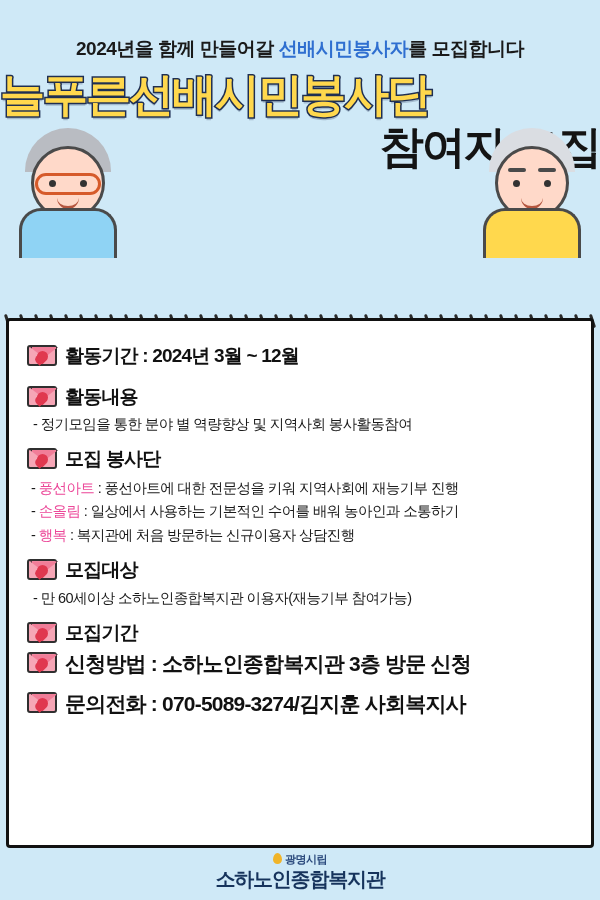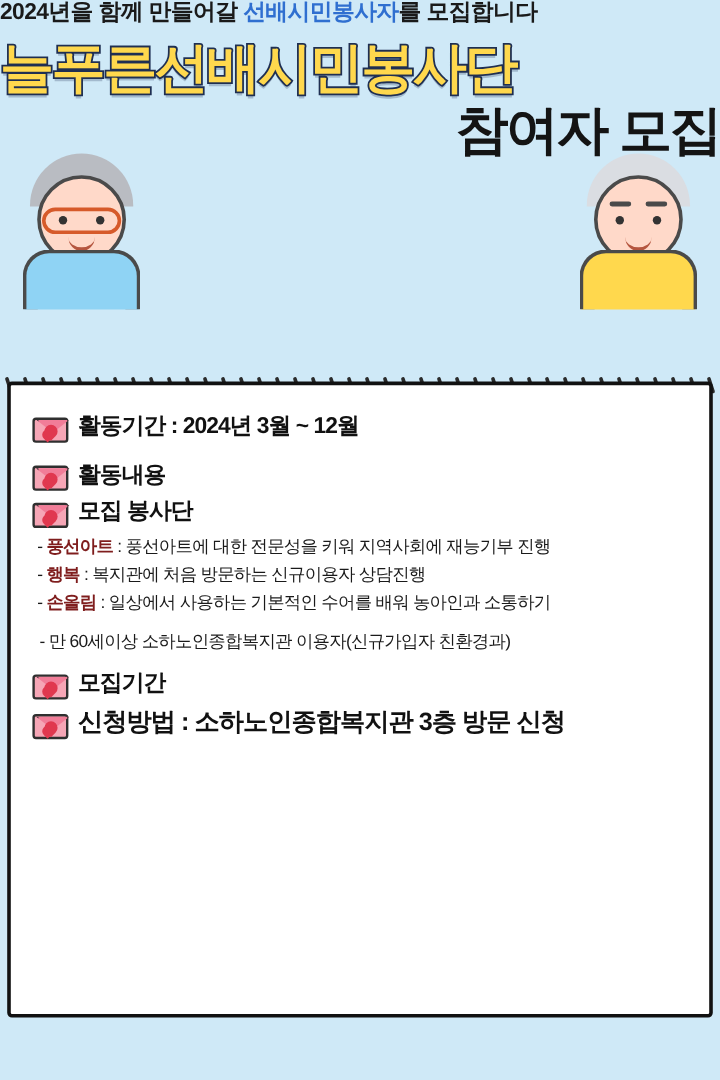--- a/index.html
+++ b/index.html
@@ -22,21 +22,22 @@
   }
 
   
   .top {
     position: relative;
     height: 310px;
     background: #cfe9f7;
     overflow: hidden;
   }
   .top-line {
-    text-align: left;
+    text-align: center;
+    padding-top: 38px;
     font-size: 19px;
     font-weight: bold;
     color: #1a1a1a;
     letter-spacing: -0.5px;
     line-height: 1.2;
   }
   .top-line .accent {
     color: #2f6fd0;
   }
   .bigtitle {
@@ -184,21 +185,21 @@
     bottom: 52px;
     background: #ffffff;
     border: 3px solid #111111;
     border-radius: 4px;
     box-sizing: border-box;
     padding: 22px 18px 10px 18px;
     overflow: hidden;
   }
   .row {
     display: flex;
-    align-items: flex-end;
+    align-items: flex-start;
     gap: 8px;
     margin-bottom: 5px;
   }
   .mail-icon {
     flex: 0 0 auto;
     width: 30px;
     height: 21px;
     margin-top: 2px;
     background: #f6a6b6;
     border: 2px solid #2f2f2f;
@@ -244,22 +245,22 @@
   .bullets {
     margin: 2px 0 10px 4px;
   }
   .bullet {
     font-size: 14.5px;
     letter-spacing: -0.6px;
     line-height: 1.62;
     color: #1a1a1a;
   }
   .bullet .name {
-    color: #7f1d1d;
-    font-weight: bold;
+    color: #ec4899;
+    font-weight: normal;
   }
   .big-row .head {
     font-size: 21px;
   }
   .gap-sm { height: 6px; }
   .gap-md { height: 10px; }
 
   
   .footer {
     position: absolute;
@@ -375,47 +376,62 @@
     <div class="row">
       <div class="mail-icon"></div>
       <div class="head">활동기간 : 2024년 3월 ~ 12월</div>
     </div>
     <div class="gap-md"></div>
 
     <div class="row">
       <div class="mail-icon"></div>
       <div class="head">활동내용</div>
     </div>
+    <div class="sub">- 정기모임을 통한 분야 별 역량향상 및 지역사회 봉사활동참여</div>
 
     <div class="row">
       <div class="mail-icon"></div>
       <div class="head">모집 봉사단</div>
     </div>
     <div class="bullets">
       <div class="bullet">
         - <span class="name">풍선아트</span> : <span>풍선아트에 대한 전문성을 키워 지역사회에 재능기부 진행</span>
       </div>
       <div class="bullet">
+        - <span class="name">손올림</span> : <span>일상에서 사용하는 기본적인 수어를 배워 농아인과 소통하기</span>
+      </div>
+      <div class="bullet">
         - <span class="name">행복</span> : <span>복지관에 처음 방문하는 신규이용자 상담진행</span>
       </div>
-      <div class="bullet">
-        - <span class="name">손올림</span> : <span>일상에서 사용하는 기본적인 수어를 배워 농아인과 소통하기</span>
-      </div>
-    </div>
-
-    <div class="sub">- 만 60세이상 소하노인종합복지관 이용자(신규가입자 친환경과)</div>
+    </div>
 
     <div class="row">
       <div class="mail-icon"></div>
+      <div class="head">모집대상</div>
+    </div>
+    <div class="sub">- 만 60세이상 소하노인종합복지관 이용자(재능기부 참여가능)</div>
+
+    <div class="row">
+      <div class="mail-icon"></div>
       <div class="head">모집기간</div>
     </div>
 
     <div class="row big-row">
       <div class="mail-icon"></div>
       <div class="head">신청방법 : 소하노인종합복지관 3층 방문 신청</div>
     </div>
     <div class="gap-sm"></div>
 
+    <div class="row big-row">
+      <div class="mail-icon"></div>
+      <div class="head">문의전화 : 070-5089-3274/김지훈 사회복지사</div>
+    </div>
 
   </div>
 
+  <div class="footer">
+    <div class="city">
+      <span class="mark"></span><span>광명시립</span>
+    </div>
+    <div class="org">소하노인종합복지관</div>
+  </div>
 
 </div>
 
 </body></html>

